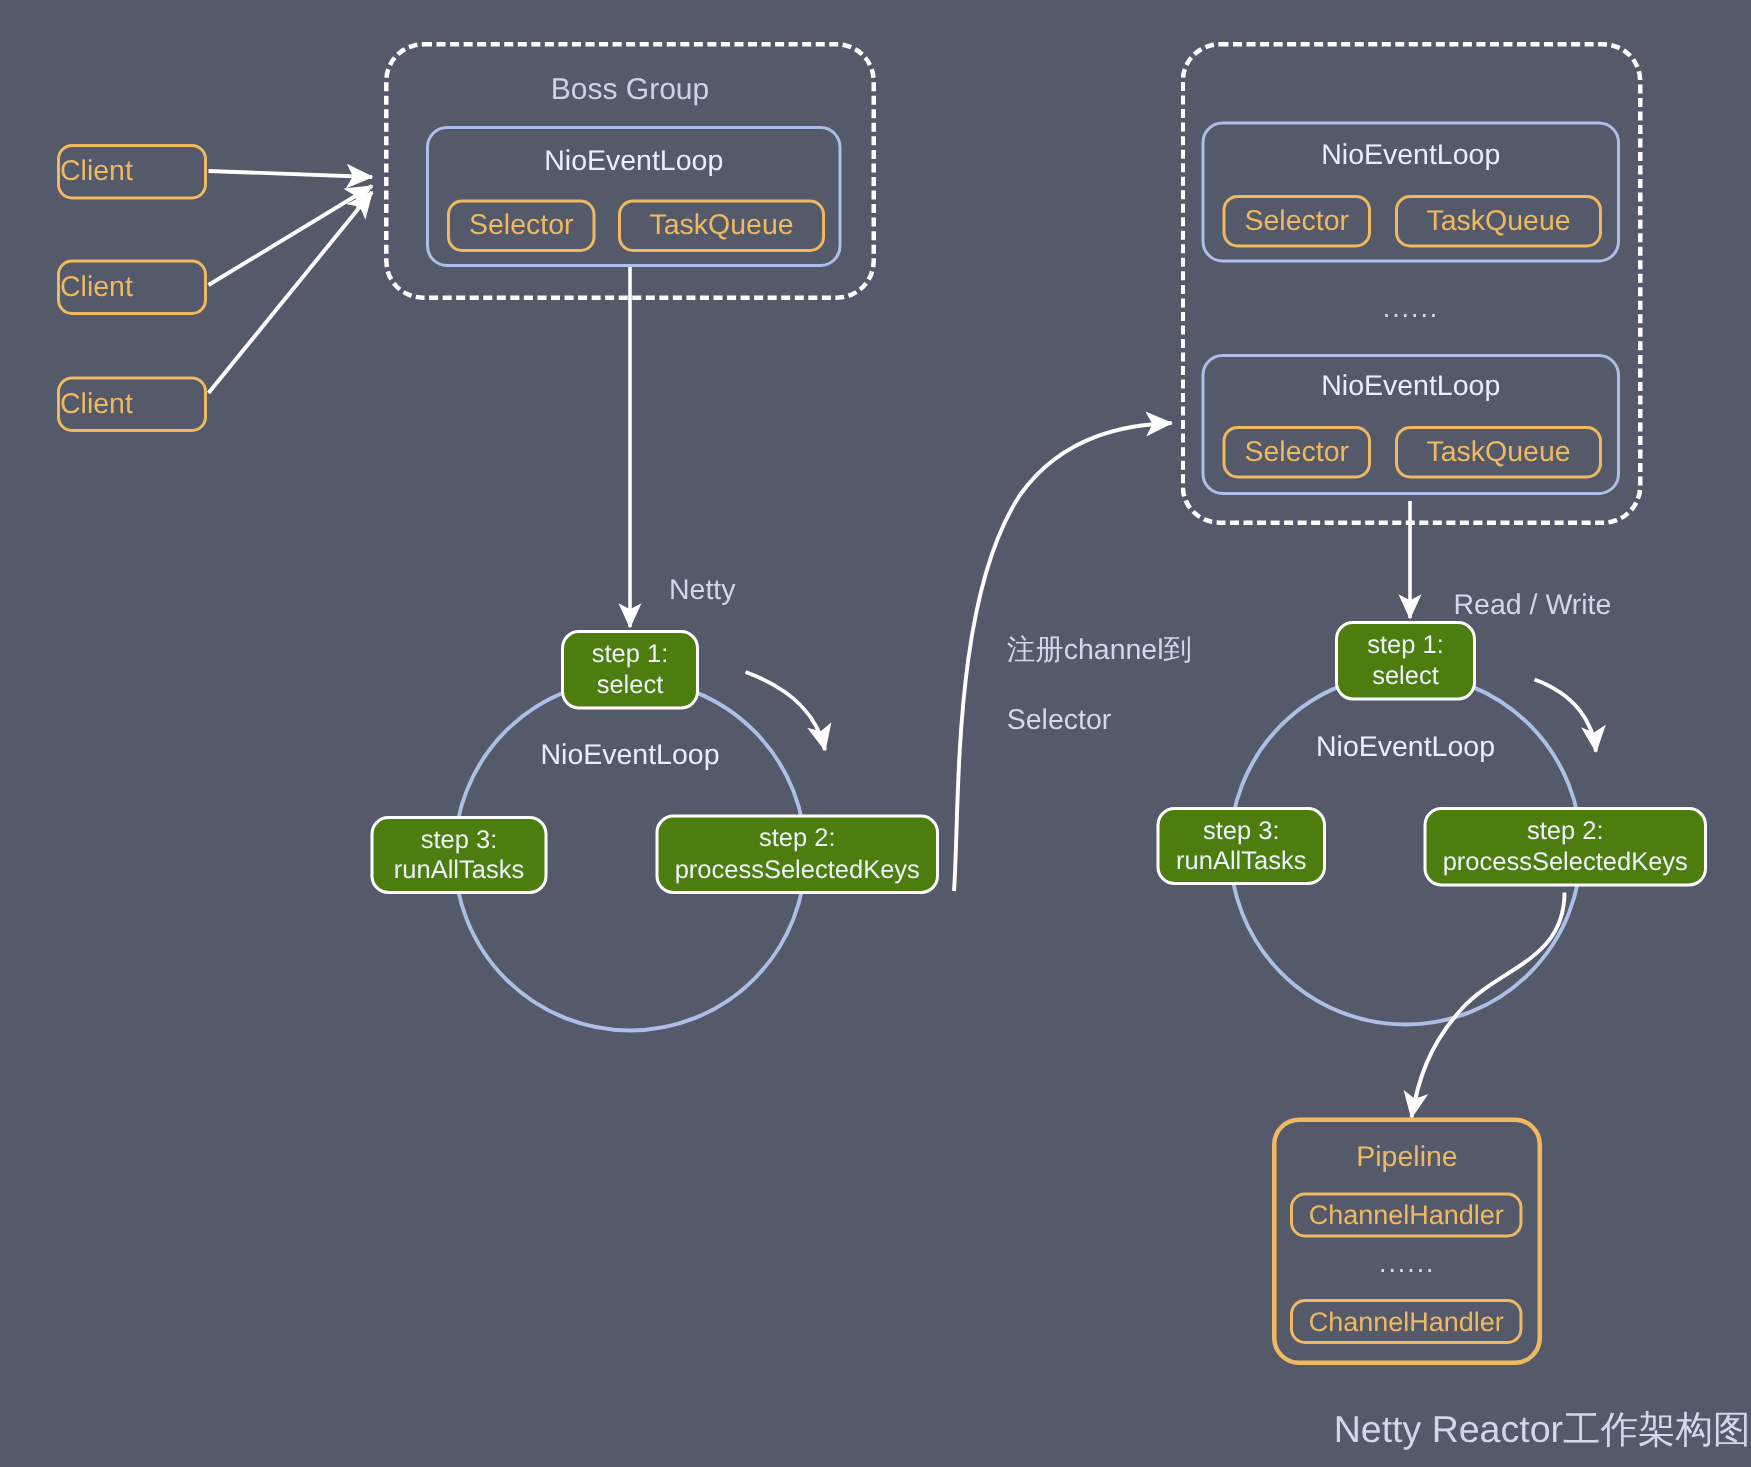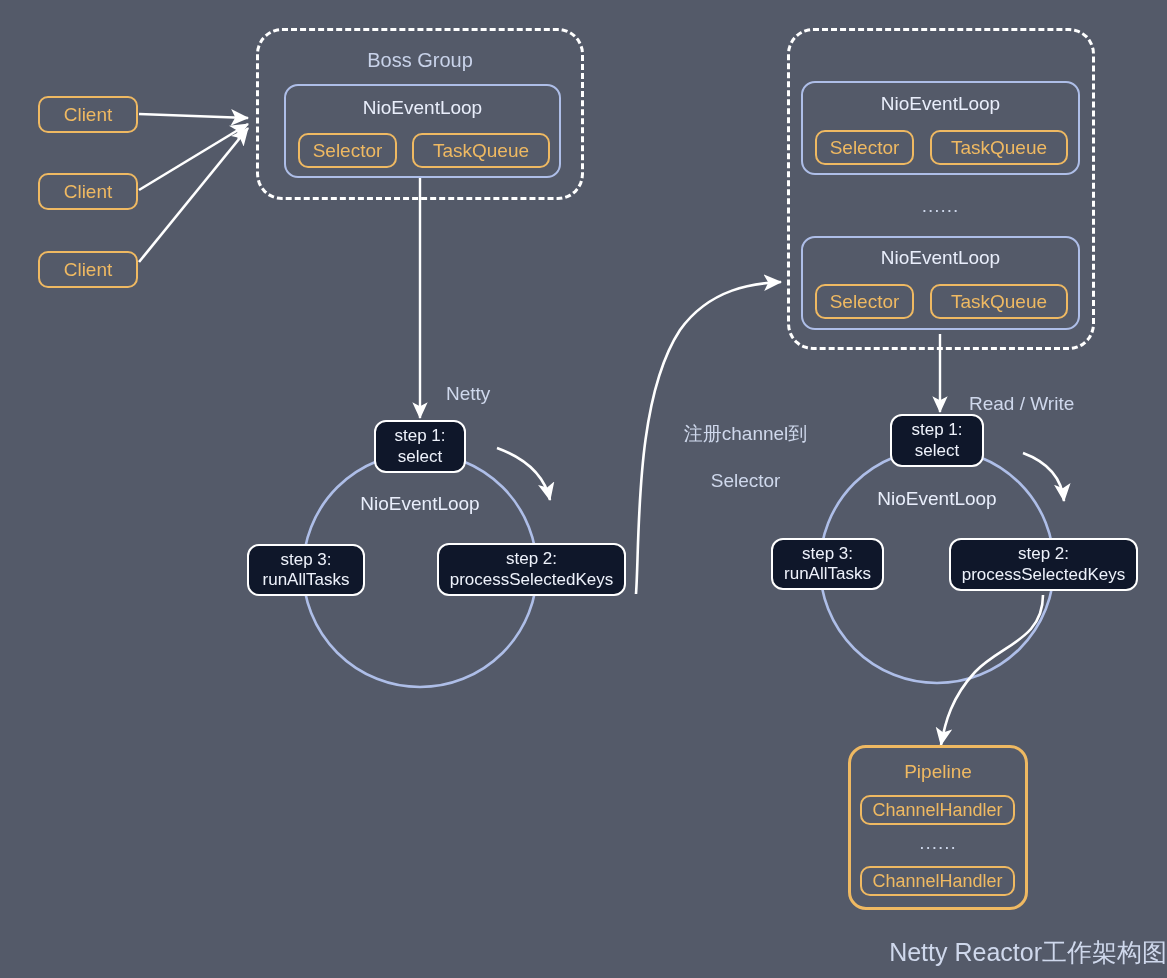--- a/index.html
+++ b/index.html
@@ -78,48 +78,48 @@
   
   .client {
     position: absolute;
     box-sizing: border-box;
     border: 2.5px solid #efb962;
     border-radius: 10px;
     color: #efb962;
     font-size: 19px;
     display: flex;
     align-items: center;
-    justify-content: center;
+    justify-content: flex-start;
   }
   
   .step {
     position: absolute;
     box-sizing: border-box;
     border: 2.2px solid #ffffff;
     border-radius: 12px;
-    background: #0f172a;
+    background: #4d7c0f;
     color: #eef2fb;
     font-size: 17px;
     display: flex;
     flex-direction: column;
     align-items: center;
     justify-content: center;
     line-height: 1.2;
     z-index: 5;
   }
   .step span { display: block; }
   
   .label {
     position: absolute;
     color: #cfd8ec;
     font-size: 19px;
     white-space: pre;
     line-height: 1.25;
   }
-  .label.center { text-align: center; }
+  .label.center { text-align: left; }
   .loop-label {
     position: absolute;
     color: #e9eefb;
     font-size: 19px;
     text-align: center;
   }
   .dots {
     position: absolute;
     color: #cdd6ea;
     font-size: 19px;

